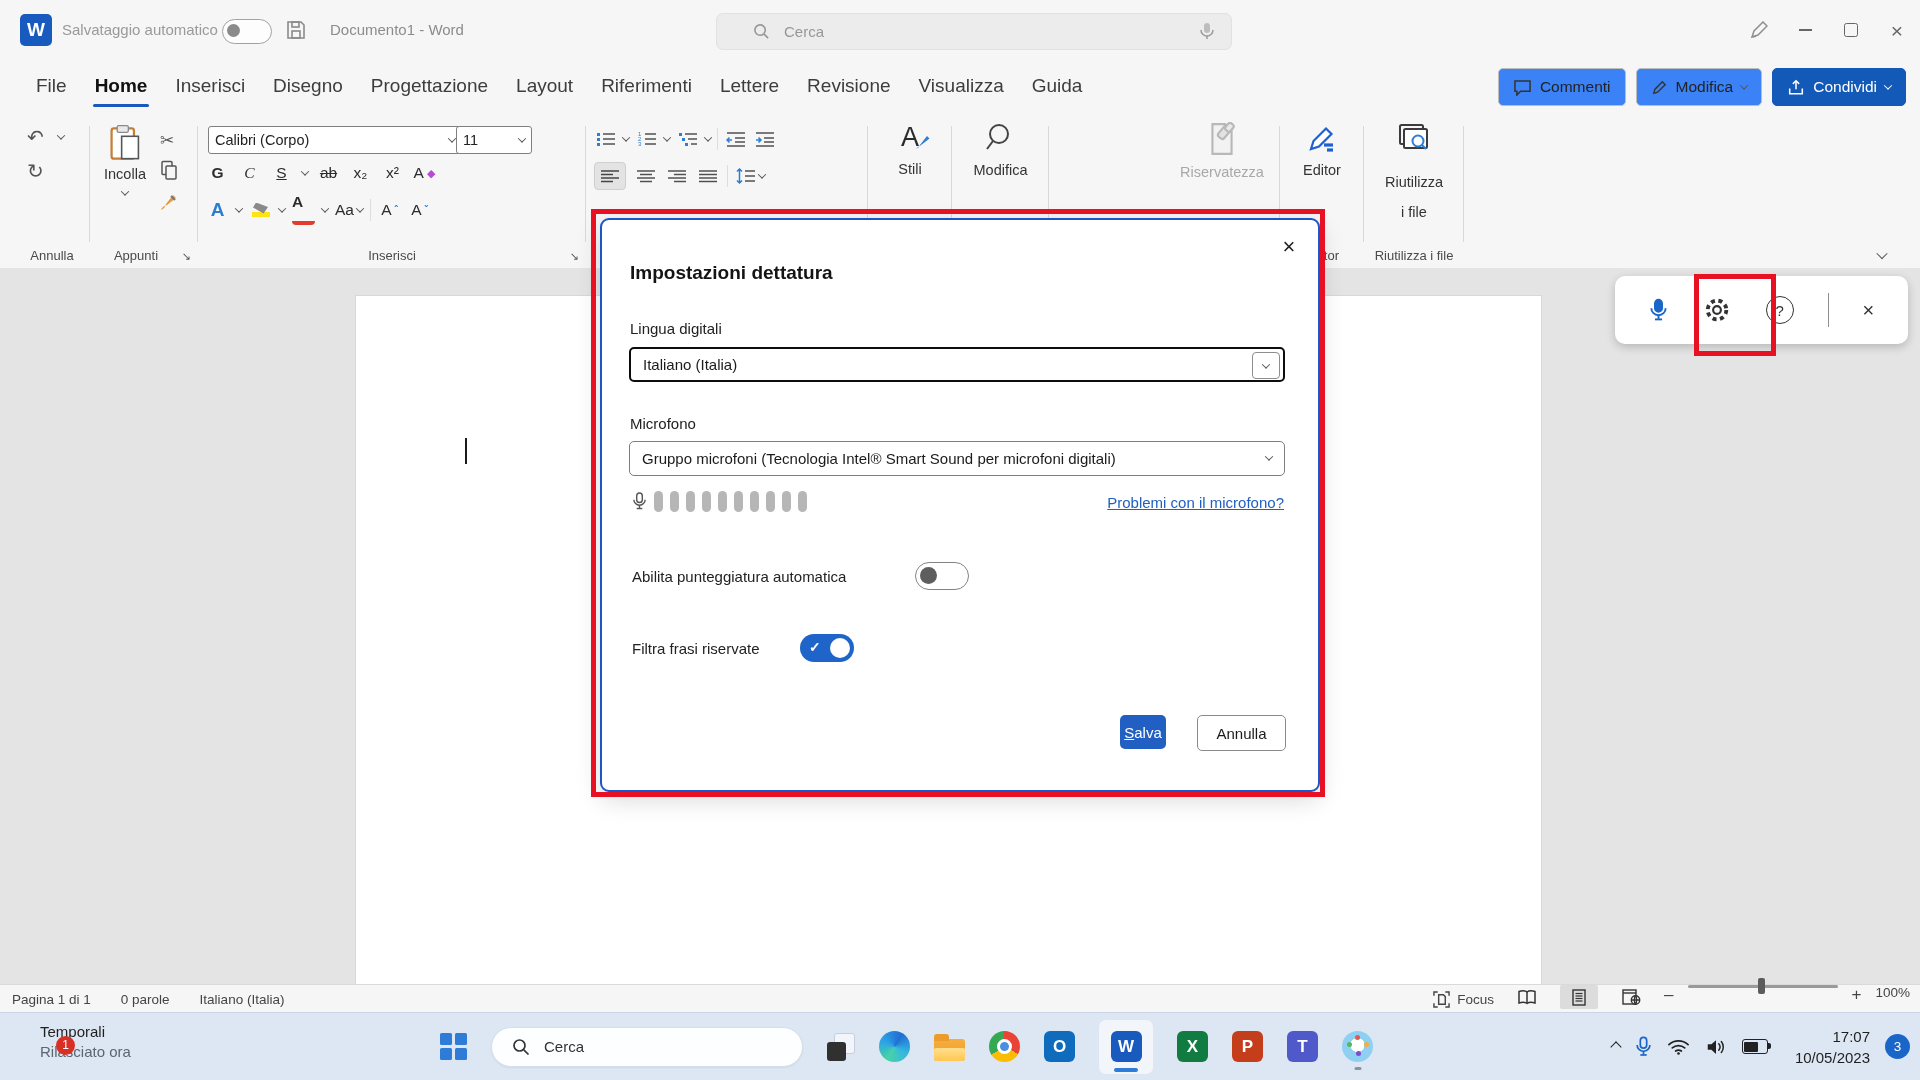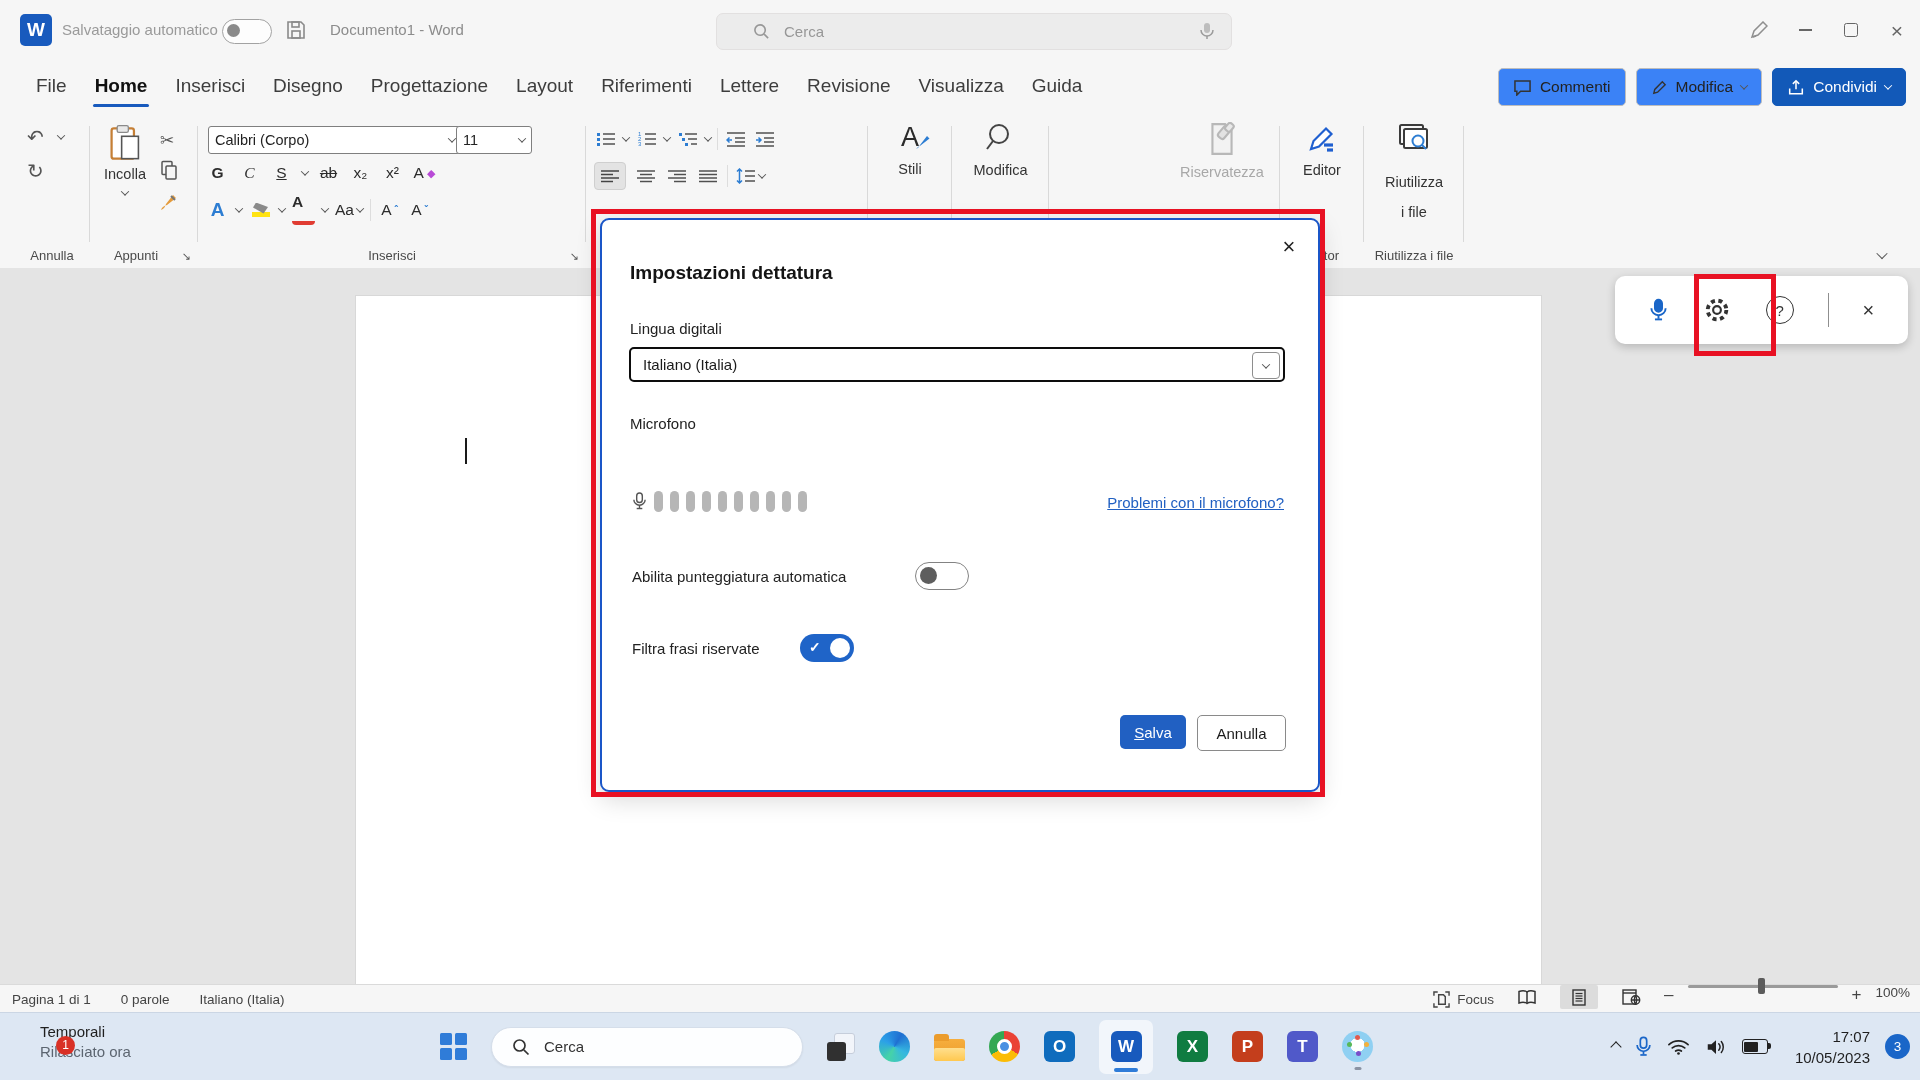--- a/index.html
+++ b/index.html
@@ -80,21 +80,21 @@
   .micmeter .bar{width:9px;height:21px;border-radius:4.5px;background:#b6b6b6}
   .dlink{position:absolute;right:34px;top:274px;font-size:15px;color:#2160c2;text-decoration:underline}
   .togglerow-label{position:absolute;font-size:15px;color:#222}
   .toggle{position:absolute;width:54px;height:28px;border-radius:14px;box-sizing:border-box}
   .toggle.off{border:1.5px solid #838383;background:#fff}
   .toggle.off .knob{position:absolute;left:4px;top:4px;width:17px;height:17px;border-radius:50%;background:#5e5e5e}
   .toggle.on{background:#1f64c8}
   .toggle.on .knob{position:absolute;right:4px;top:4px;width:20px;height:20px;border-radius:50%;background:#fff}
   .toggle.on .tick{position:absolute;left:9px;top:5px;color:#fff;font-size:14px;font-weight:bold}
   .dbtn{position:absolute;top:495px;height:34px;border-radius:5px;font-size:15px;display:flex;align-items:center;justify-content:center}
-  .dbtn.save{left:518px;width:66px;background:#2160c2;color:#fff}
+  .dbtn.save{left:518px;width:46px;background:#2160c2;color:#fff}
   .dbtn.cancel{left:595px;width:87px;background:#fff;border:1px solid #8a8a8a;color:#1b1b1b}
   
   .statusbar{left:0;bottom:67px;width:100%;height:28px;background:#f6f6f6;border-top:1px solid #dadada;font-size:13.5px;color:#444}
   .sbl{position:absolute;left:12px;top:0;height:100%;display:flex;align-items:center;gap:30px}
   .sbr{position:absolute;right:10px;top:0;height:100%;display:flex;gap:14px}
   .viewtile{width:38px;height:24px;display:flex;align-items:center;justify-content:center;border-radius:2px}
   .viewtile.sel{background:#dcdcdc}
   .ztrack{width:150px;height:3px;background:#9a9a9a;position:relative;border-radius:2px}
   .zhandle{position:absolute;left:47%;top:-7px;width:7px;height:16px;background:#5c5c5c;border-radius:2px}
   .zsign{font-size:17px;color:#444}
@@ -673,20 +673,24 @@
 
   <div class="dlg-label" style="top:100px">Lingua digitali</div>
   <div class="dselect focused" style="top:127px">
     <span>Italiano (Italia)</span>
     <span class="chevbox">
         <span class="chev sm"></span>
       </span>
   </div>
 
   <div class="dlg-label" style="top:195px">Microfono</div>
+  <div class="dselect normal" style="top:221px">
+    <span>Gruppo microfoni (Tecnologia Intel® Smart Sound per microfoni digitali)</span>
+    <span class="freechev chev sm"></span>
+  </div>
 
   <div class="micmeter">
     <svg width="15" height="21" viewBox="0 0 16 20" fill="none" stroke="#555" stroke-width="1.5">
         <rect x="5" y="1" width="6" height="10" rx="3"></rect>
         <path d="M2 8a6 6 0 0 0 12 0"></path>
         <line x1="8" y1="14" x2="8" y2="17"></line>
         <line x1="5" y1="17.5" x2="11" y2="17.5"></line>
       </svg>
     <span class="bar"></span>
       <span class="bar"></span>

